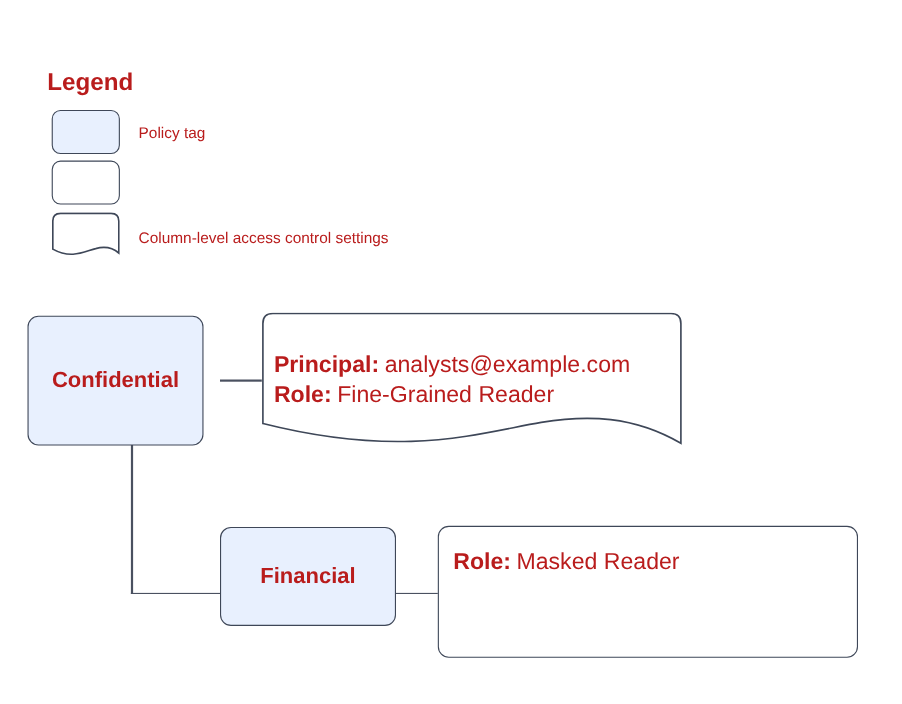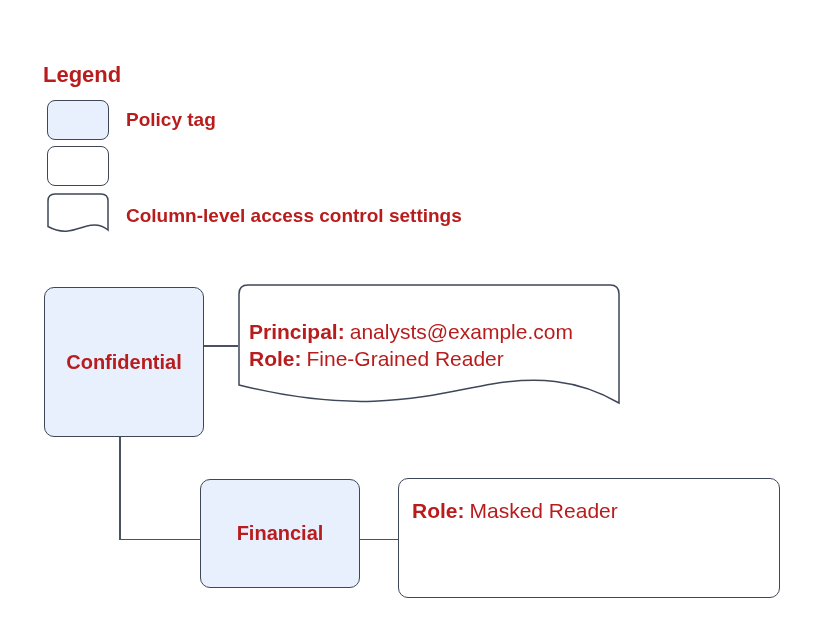--- a/index.html
+++ b/index.html
@@ -3,36 +3,36 @@
 <meta charset="utf-8">
 <style>
   html,body{margin:0;padding:0;background:#ffffff;}
   .canvas{
     position:relative;width:820px;height:640px;background:#ffffff;overflow:hidden;
     font-family:"Liberation Sans","DejaVu Sans",sans-serif;color:#b91c1c;
   }
   .abs{position:absolute;}
   
   .legend-title{left:43px;top:62px;font-size:22px;font-weight:700;line-height:26px;}
-  .legend-label{font-size:19px;font-weight:700;line-height:40px;height:40px;left:126px;white-space:nowrap;}
+  .legend-label{font-size:14px;font-weight:400;line-height:40px;height:40px;left:126px;white-space:nowrap;}
   .legend-label.l1{top:100px;}
   .legend-label.l2{top:146px;}
   .legend-label.l3{top:196px;}
   .swatch{width:62px;height:40px;border:1.5px solid #3e4758;border-radius:8px;box-sizing:border-box;left:47px;}
   .swatch.blue{background:#e8f0fe;top:100px;}
   .swatch.white{background:#ffffff;top:146px;}
   .legend-doc{left:47px;top:193px;}
   
   .node{
     background:#e8f0fe;border:1.5px solid #3e4758;border-radius:10px;box-sizing:border-box;
     display:flex;align-items:center;justify-content:center;
     font-size:20px;font-weight:700;
   }
-  .node.confidential{left:44px;top:287px;width:160px;height:150px;}
-  .node.financial{left:200px;top:479px;width:160px;height:109px;}
+  .node.confidential{left:25px;top:287px;width:160px;height:118px;}
+  .node.financial{left:200px;top:479px;width:160px;height:90px;}
   
   .policy-rect{
     left:398px;top:478px;width:382px;height:120px;background:#ffffff;
     border:1.5px solid #3e4758;border-radius:10px;box-sizing:border-box;
   }
   
   .kv-block{font-size:21px;line-height:27px;white-space:nowrap;}
   .kv-doc{left:249px;top:318px;}
   .kv-rect{left:412px;top:497px;}
   .kv-key{font-weight:700;margin-right:5px;}

